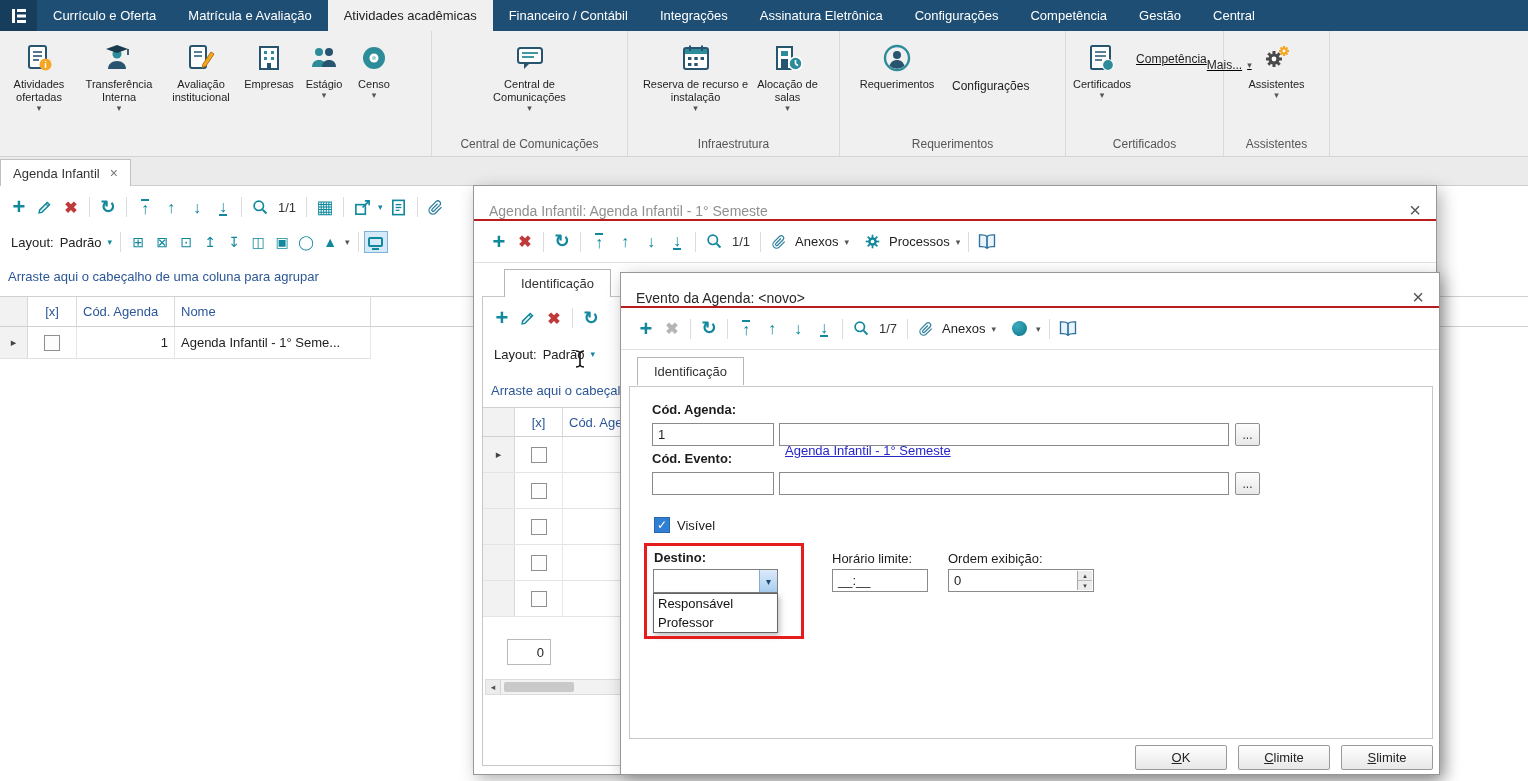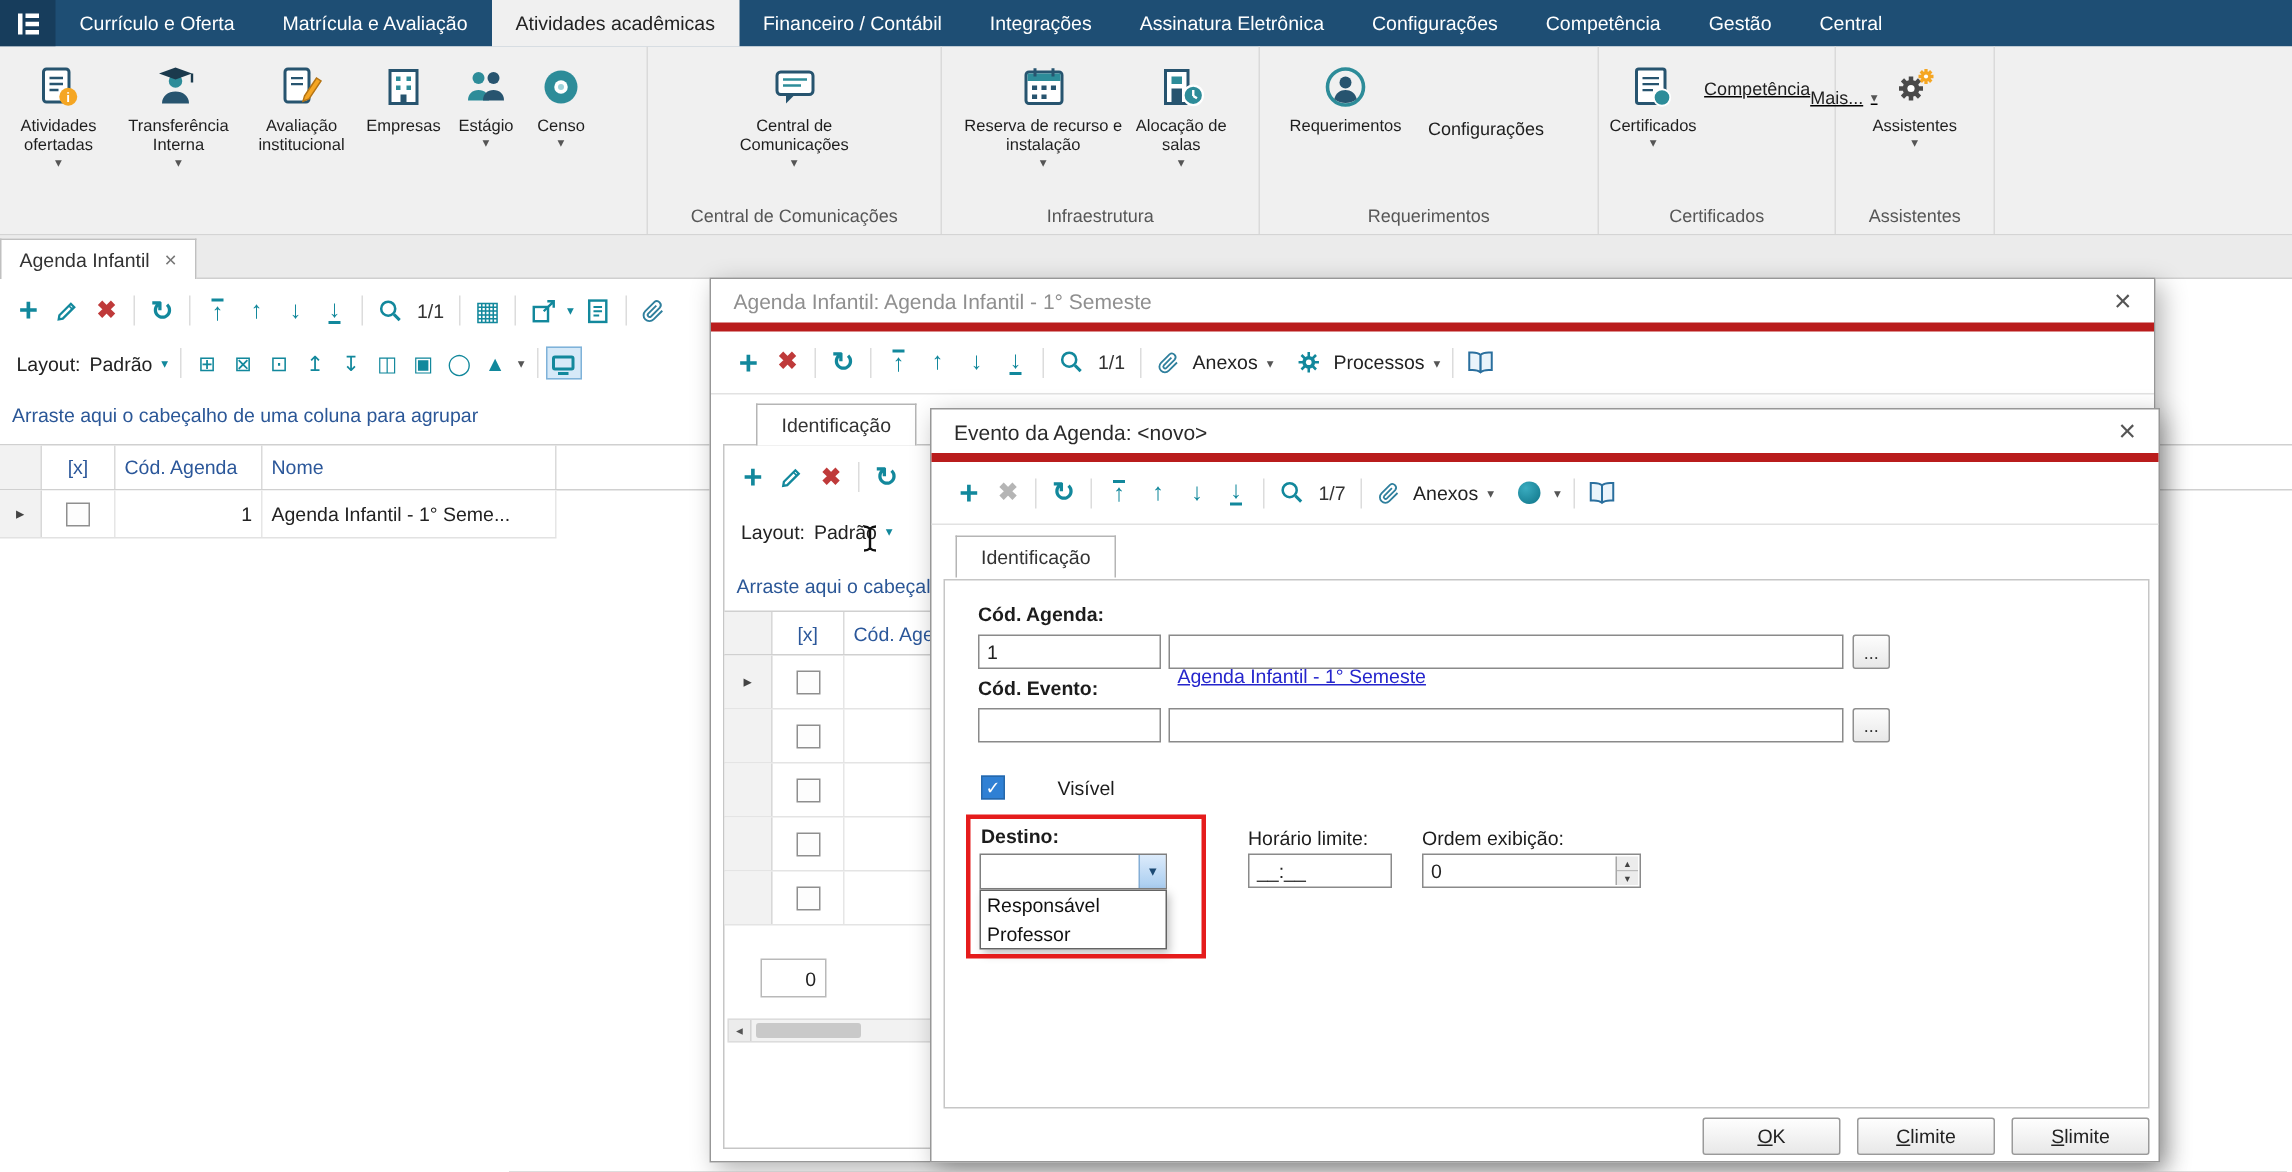--- a/index.html
+++ b/index.html
@@ -55,21 +55,21 @@
 .hint{font-size:13px;color:#2b5797;}
 .ghead{display:flex;border-top:1px solid #d0d0d0;border-bottom:1px solid #d0d0d0;background:#fff;}
 .gh{font-size:13px;color:#2b579a;display:flex;align-items:center;border-right:1px solid #dadada;padding:0 6px;height:100%;}
 .grow{display:flex;background:#fff;border-bottom:1px solid #e2e2e2;}
 .gc{display:flex;align-items:center;border-right:1px solid #e6e6e6;font-size:13px;color:#222;padding:0 6px;height:100%;}
 .markcol{background:#f2f2f2;border-right:1px solid #d8d8d8;display:flex;align-items:center;justify-content:center;color:#444;font-size:11px;}
 .cb{width:16px;height:16px;border:1px solid #8f8f8f;background:#fdfdfd;cursor:pointer;}
 
 
 .dlg{position:absolute;background:#fff;border:1px solid #979797;box-shadow:4px 5px 16px rgba(0,0,0,.3);}
-.dlg-title{height:35px;display:flex;align-items:center;padding:0 15px;font-size:14px;border-bottom:6px solid #b91c1c;}
+.dlg-title{height:35px;display:flex;align-items:flex-end;padding:0 15px;font-size:14px;border-bottom:2px solid #b91c1c;}
 .dlg-x{margin-left:auto;font-size:20px;color:#555;cursor:pointer;line-height:18px;}
 .dtb{height:42px;border-bottom:1px solid #e2e2e2;padding-left:12px;}
 .tab-active{position:absolute;height:28px;background:#fff;border:1px solid #b5b5b5;border-bottom:none;display:flex;align-items:center;padding:0 16px;font-size:13px;color:#333;z-index:3;cursor:pointer;}
 .page{position:absolute;border:1px solid #c6c6c6;background:#fff;z-index:1;}
 
 .lbl{position:absolute;font-size:13px;color:#1c1c1c;white-space:nowrap;}
 .b{font-weight:bold;}
 .inp{position:absolute;height:23px;border:1px solid #8a8a8a;background:#fff;font-size:13px;color:#222;display:flex;align-items:center;padding:0 5px;cursor:text;}
 .link{color:#2525cc;text-decoration:underline;margin-top:32px;}
 .btn-dots{position:absolute;width:25px;height:23px;border:1px solid #8f8f8f;background:linear-gradient(#fdfdfd,#e8e8e8);font-size:12px;color:#333;display:flex;align-items:center;justify-content:center;border-radius:2px;cursor:pointer;}
@@ -655,21 +655,21 @@
           <span class="link">Agenda Infantil - 1° Semeste</span>
         </div>
       <div class="btn-dots" style="left:605px;top:36px;">...</div>
 
       <span class="lbl b" style="left:22px;top:64px;">Cód. Evento:</span>
       <div class="inp" style="left:22px;top:85px;width:122px;"></div>
       <div class="inp" style="left:149px;top:85px;width:450px;"></div>
       <div class="btn-dots" style="left:605px;top:85px;">...</div>
 
       <span class="chk" style="left:24px;top:130px;">✓</span>
-      <span class="lbl" style="left:47px;top:131px;margin-left:28px;">Visível</span>
+      <span class="lbl" style="left:47px;top:131px;">Visível</span>
 
       <span class="lbl b" style="left:24px;top:163px;">Destino:</span>
       <div class="combo" style="left:23px;top:182px;width:125px;">
         <span style="font-size:13px;padding:3px 4px;"></span>
         <span class="cb-btn">▾</span>
       </div>
       <div class="ddlist" style="left:23px;top:206px;width:125px;">
         <div class="dditem">Responsável</div>
         <div class="dditem">Professor</div>
       </div>

